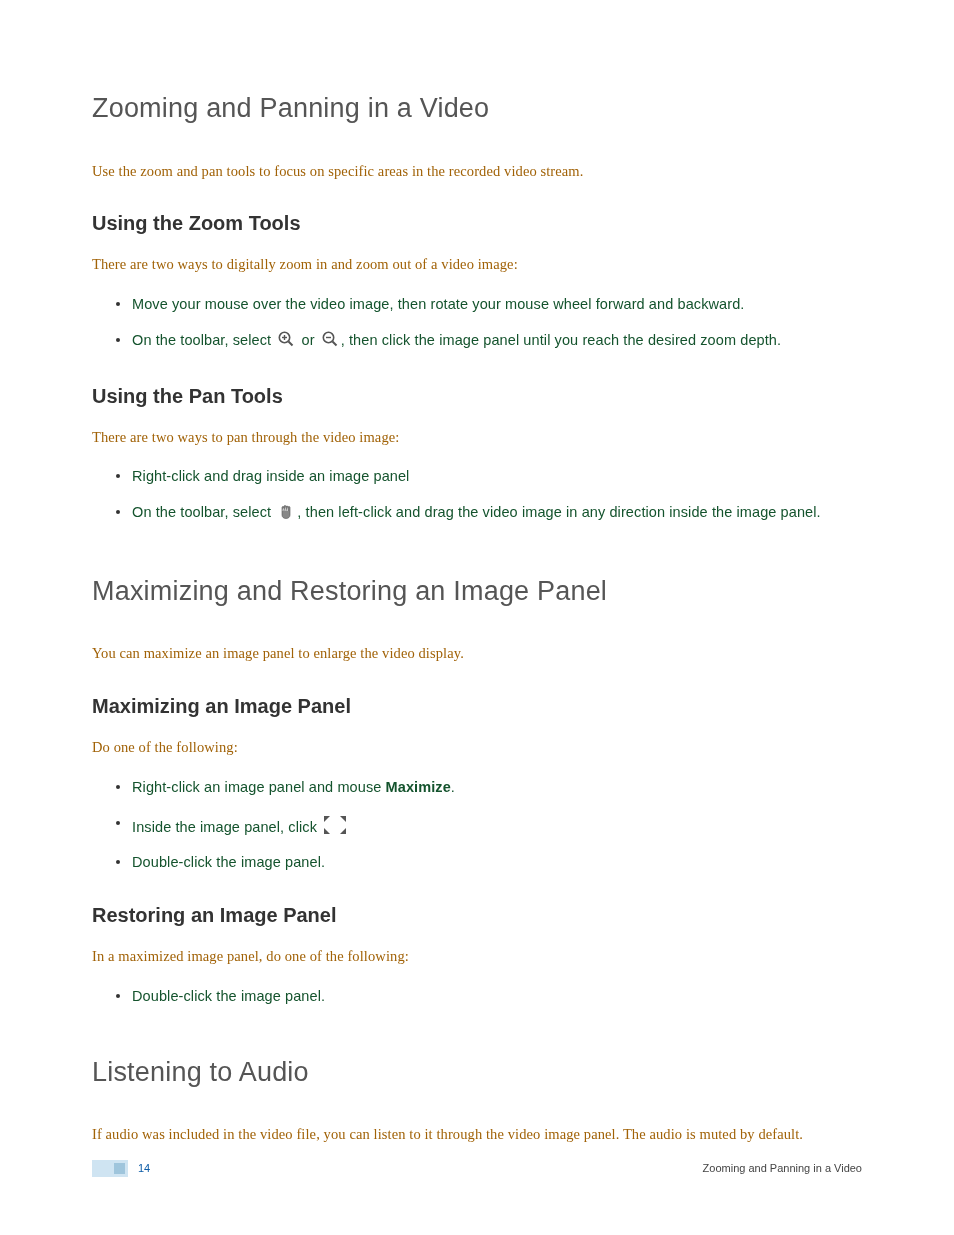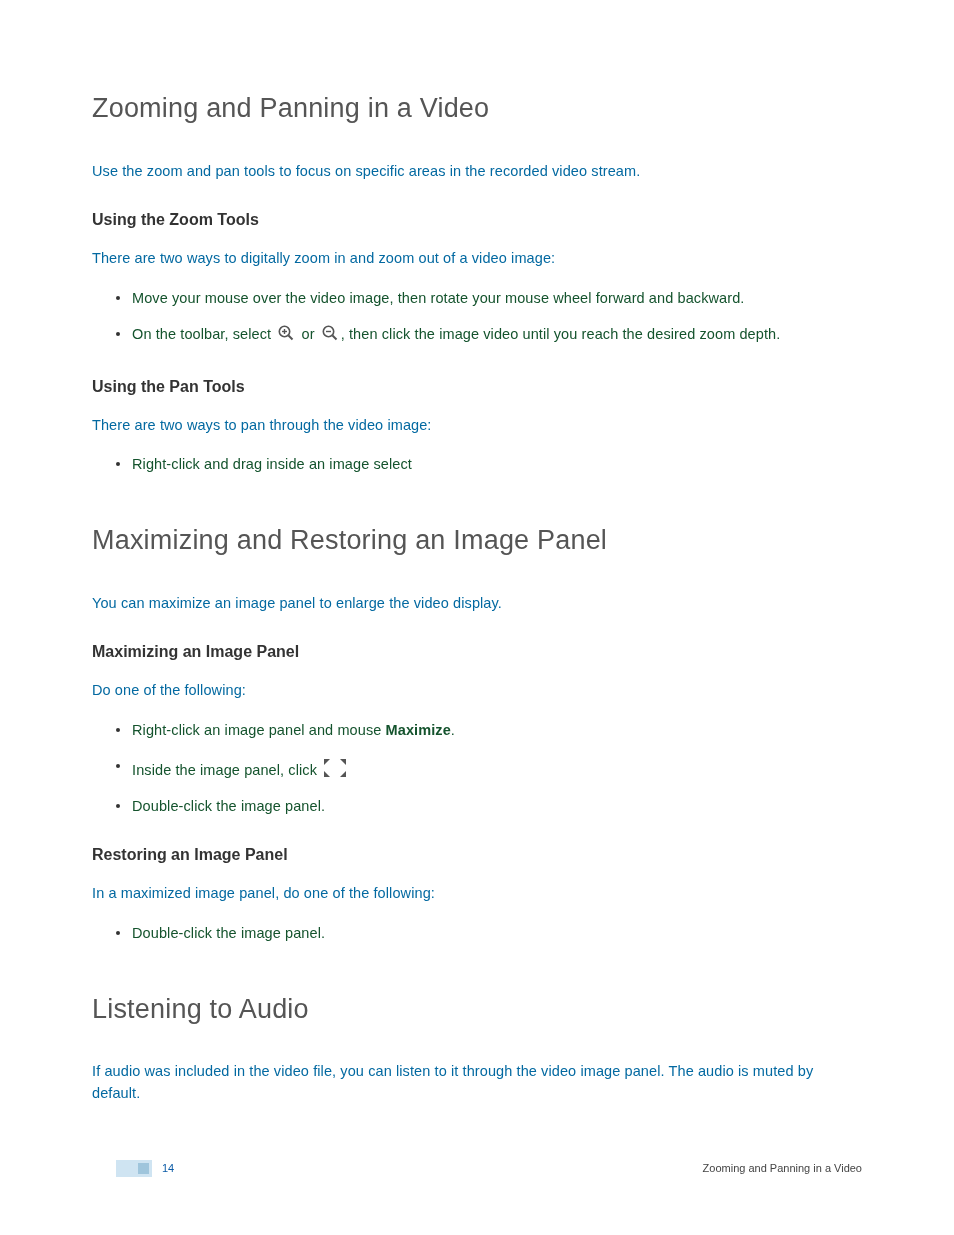--- a/index.html
+++ b/index.html
@@ -17,28 +17,29 @@
   h1 {
     font-weight: 300;
     color: #555;
     font-size: 27px;
     margin-bottom: 32px;
     letter-spacing: 0.2px;
   }
   h2 {
     font-weight: 700;
     color: #333;
-    font-size: 16px;
+    font-size: 20px;
     margin-top: 26px;
     margin-bottom: 16px;
   }
   p {
     margin-bottom: 18px;
-    color: #0369a1;
+    color: #a16207;
     letter-spacing: 0.1px;
+    font-family: Liberation Serif, serif;
   }
   ul {
     list-style: none;
     padding-left: 40px;
     margin-bottom: 18px;
   }
   li {
     position: relative;
     margin-bottom: 14px;
     color: #14532d;
@@ -73,21 +74,20 @@
     right: 92px;
     display: flex;
     justify-content: space-between;
     align-items: center;
     font-size: 11px;
   }
   .footer-left {
     display: flex;
     align-items: center;
     gap: 10px;
-    margin-left: 24px;
   }
   .footer-box {
     width: 36px;
     height: 17px;
     background: #cfe4f2;
     position: relative;
   }
   .footer-box::after {
     content: "";
     position: absolute;
@@ -121,28 +121,33 @@
   <li>
     <span>On the toolbar, select </span><span class="inline-icon"><svg width="18" height="18" viewBox="0 0 18 18">
           <circle cx="7.5" cy="7.5" r="5.2" fill="none" stroke="#555" stroke-width="1.6"></circle>
           <line x1="11.5" y1="11.5" x2="15.5" y2="15.5" stroke="#555" stroke-width="2"></line>
           <line x1="7.5" y1="5" x2="7.5" y2="10" stroke="#555" stroke-width="1.4"></line>
           <line x1="5" y1="7.5" x2="10" y2="7.5" stroke="#555" stroke-width="1.4"></line>
         </svg></span><span> or </span><span class="inline-icon"><svg width="18" height="18" viewBox="0 0 18 18">
           <circle cx="7.5" cy="7.5" r="5.2" fill="none" stroke="#555" stroke-width="1.6"></circle>
           <line x1="11.5" y1="11.5" x2="15.5" y2="15.5" stroke="#555" stroke-width="2"></line>
           <line x1="5" y1="7.5" x2="10" y2="7.5" stroke="#555" stroke-width="1.4"></line>
-        </svg></span><span>, then click the image video until you reach the desired zoom depth.</span>
+        </svg></span><span>, then click the image panel until you reach the desired zoom depth.</span>
   </li>
 </ul>
 
 <h2>Using the Pan Tools</h2>
 <p>There are two ways to pan through the video image:</p>
 <ul>
-  <li>Right-click and drag inside an image select</li>
+  <li>Right-click and drag inside an image panel</li>
+  <li>
+    <span>On the toolbar, select </span><span class="inline-icon"><svg width="18" height="18" viewBox="0 0 18 18">
+          <path d="M5,8.5 L5,13 C5,15 6.5,16.5 9,16.5 C11.5,16.5 13,15 13,13 L13,5.5 C13,4.9 12.5,4.5 12,4.5 C11.5,4.5 11,4.9 11,5.5 L11,9 M11,5 C11,4.4 10.5,4 10,4 C9.5,4 9,4.4 9,5 L9,9 M9,4.5 C9,3.9 8.5,3.5 8,3.5 C7.5,3.5 7,3.9 7,4.5 L7,9 M7,5.5 C7,4.9 6.5,4.5 6,4.5 C5.5,4.5 5,4.9 5,5.5 L5,8.5" fill="#888" stroke="#555" stroke-width="0.6"></path>
+        </svg></span><span>, then left-click and drag the video image in any direction inside the image panel.</span>
+  </li>
 </ul>
 
 <h1 class="section-gap">Maximizing and Restoring an Image Panel</h1>
 <p>You can maximize an image panel to enlarge the video display.</p>
 
 <h2>Maximizing an Image Panel</h2>
 <p>Do one of the following:</p>
 <ul>
   <li>
     <span>Right-click an image panel and mouse </span><strong>Maximize</strong><span>.</span>

